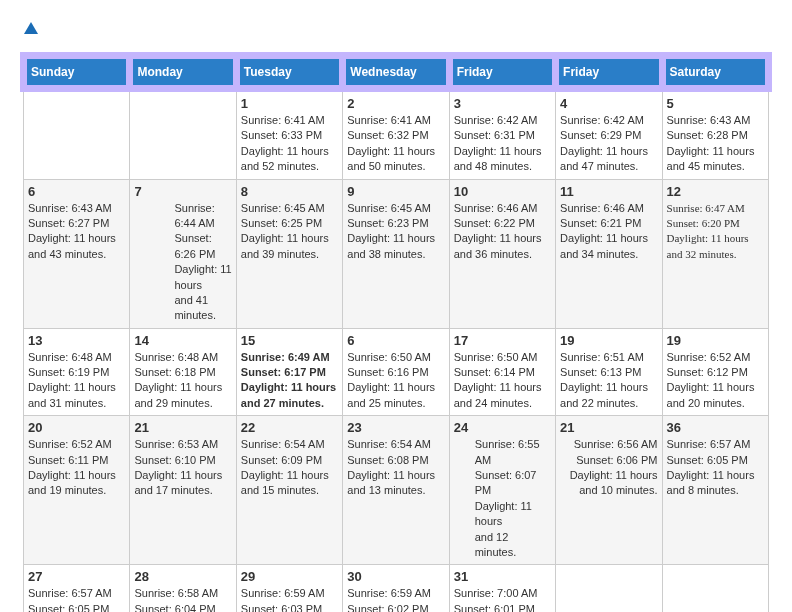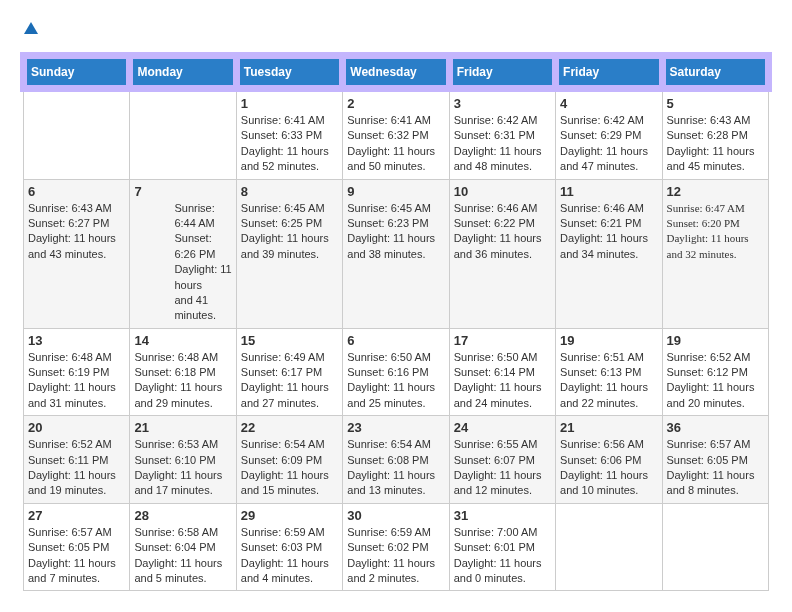--- a/index.html
+++ b/index.html
@@ -230,21 +230,21 @@
         </td>
         <td>
           <span class="day-number">14</span>
           <div class="cell-text" style="white-space: pre-line;">Sunrise: 6:48 AM
 Sunset: 6:18 PM
 Daylight: 11 hours
 and 29 minutes.</div>
         </td>
         <td>
           <span class="day-number">15</span>
-          <div class="cell-text" style="white-space: pre-line;">Sunrise: 6:49 AM
+          <div class="cell-text" style="white-space: pre-line; font-weight: bold;">Sunrise: 6:49 AM
 Sunset: 6:17 PM
 Daylight: 11 hours
 and 27 minutes.</div>
         </td>
         <td>
           <span class="day-number">6</span>
           <div class="cell-text" style="white-space: pre-line;">Sunrise: 6:50 AM
 Sunset: 6:16 PM
 Daylight: 11 hours
 and 25 minutes.</div>
@@ -295,28 +295,28 @@
         </td>
         <td>
           <span class="day-number">23</span>
           <div class="cell-text" style="white-space: pre-line;">Sunrise: 6:54 AM
 Sunset: 6:08 PM
 Daylight: 11 hours
 and 13 minutes.</div>
         </td>
         <td>
           <span class="day-number">24</span>
-          <div class="cell-text" style="white-space: pre-line;">Sunrise: 6:55 AM
+          <div class="cell-text" style="white-space: pre-line; margin-left: 21px;">Sunrise: 6:55 AM
 Sunset: 6:07 PM
 Daylight: 11 hours
 and 12 minutes.</div>
         </td>
         <td>
           <span class="day-number">21</span>
-          <div class="cell-text" style="white-space: pre-line;">Sunrise: 6:56 AM
+          <div class="cell-text" style="white-space: pre-line; text-align: right;">Sunrise: 6:56 AM
 Sunset: 6:06 PM
 Daylight: 11 hours
 and 10 minutes.</div>
         </td>
         <td>
           <span class="day-number">36</span>
           <div class="cell-text" style="white-space: pre-line;">Sunrise: 6:57 AM
 Sunset: 6:05 PM
 Daylight: 11 hours
 and 8 minutes.</div>

